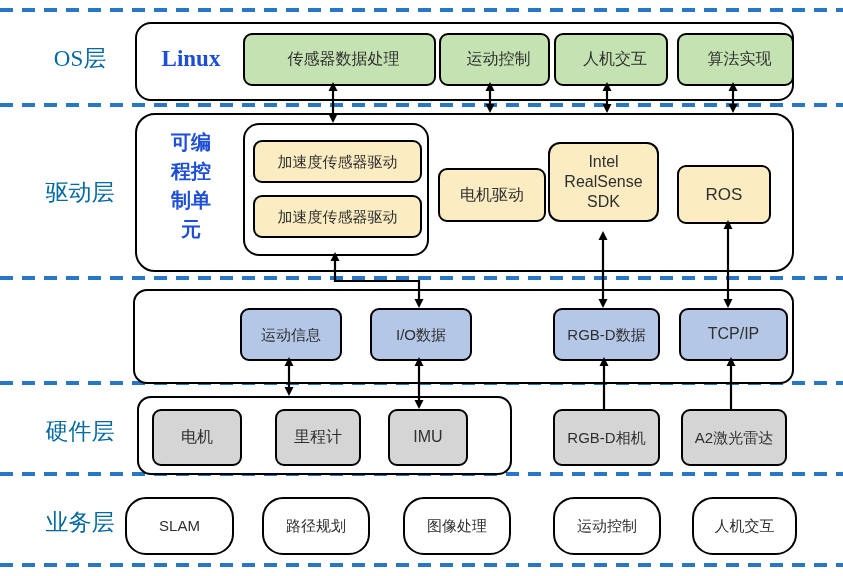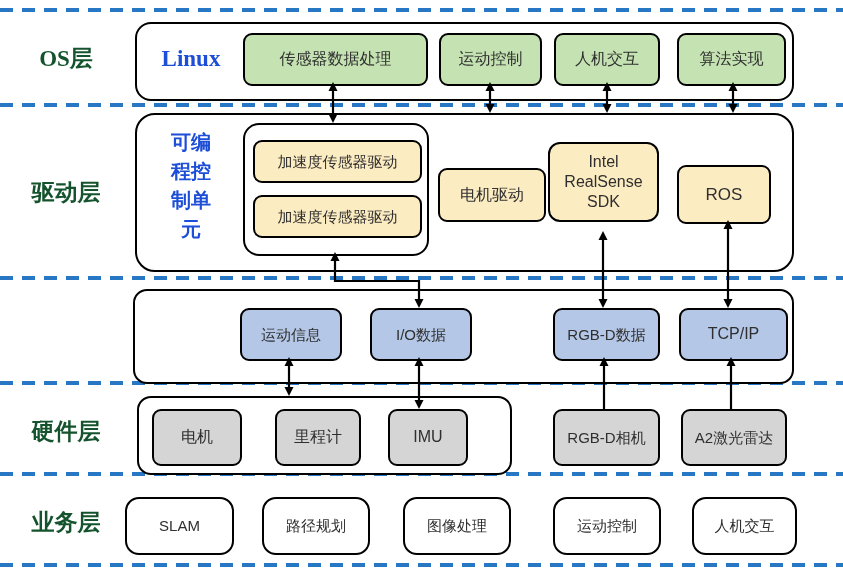--- a/index.html
+++ b/index.html
@@ -1,31 +1,31 @@
 <!DOCTYPE html>
 <html><head>
 <meta charset="utf-8">
 <style>
   html,body{margin:0;padding:0;background:#fff;}
   .canvas{position:relative;width:843px;height:576px;background:#ffffff;
           font-family:"Liberation Sans",sans-serif;overflow:hidden;}
   .divider{position:absolute;left:0;width:843px;height:4px;
            background:repeating-linear-gradient(90deg,#2777c4 0 13px,transparent 13px 22px);}
-  .layer-label{position:absolute;left:8px;width:116px;text-align:center;
-               font-weight:bold;font-size:23px;color:#14532d;
+  .layer-label{position:absolute;left:22px;width:116px;text-align:center;
+               font-weight:normal;font-size:23px;color:#0369a1;
                font-family:"Liberation Serif",serif;}
   .container{position:absolute;background:#ffffff;border:2.5px solid #000;border-radius:18px;}
   .box{position:absolute;border:2px solid #000;border-radius:9px;
        display:flex;align-items:center;justify-content:center;
        text-align:center;color:#2f2f2f;font-size:16px;line-height:1.15;}
-  .green{background:#c5e3b2;}
+  .green{background:#c5e3b2;padding-left:8px;}
   .yellow{background:#fcecc2;}
   .blue{background:#b4c7e7;}
   .gray{background:#d5d5d5;}
-  .white{background:#ffffff;border-radius:14px;}
+  .white{background:#ffffff;border-radius:21px;}
   .multiline{white-space:pre-line;}
   .freetext{position:absolute;display:flex;align-items:center;justify-content:center;
             text-align:center;color:#1d4ed8;font-weight:bold;
             font-family:"Liberation Serif",serif;}
   #arrows{position:absolute;left:0;top:0;width:843px;height:576px;pointer-events:none;}
 </style>
 </head>
 <body>
 
 <div class="canvas">

